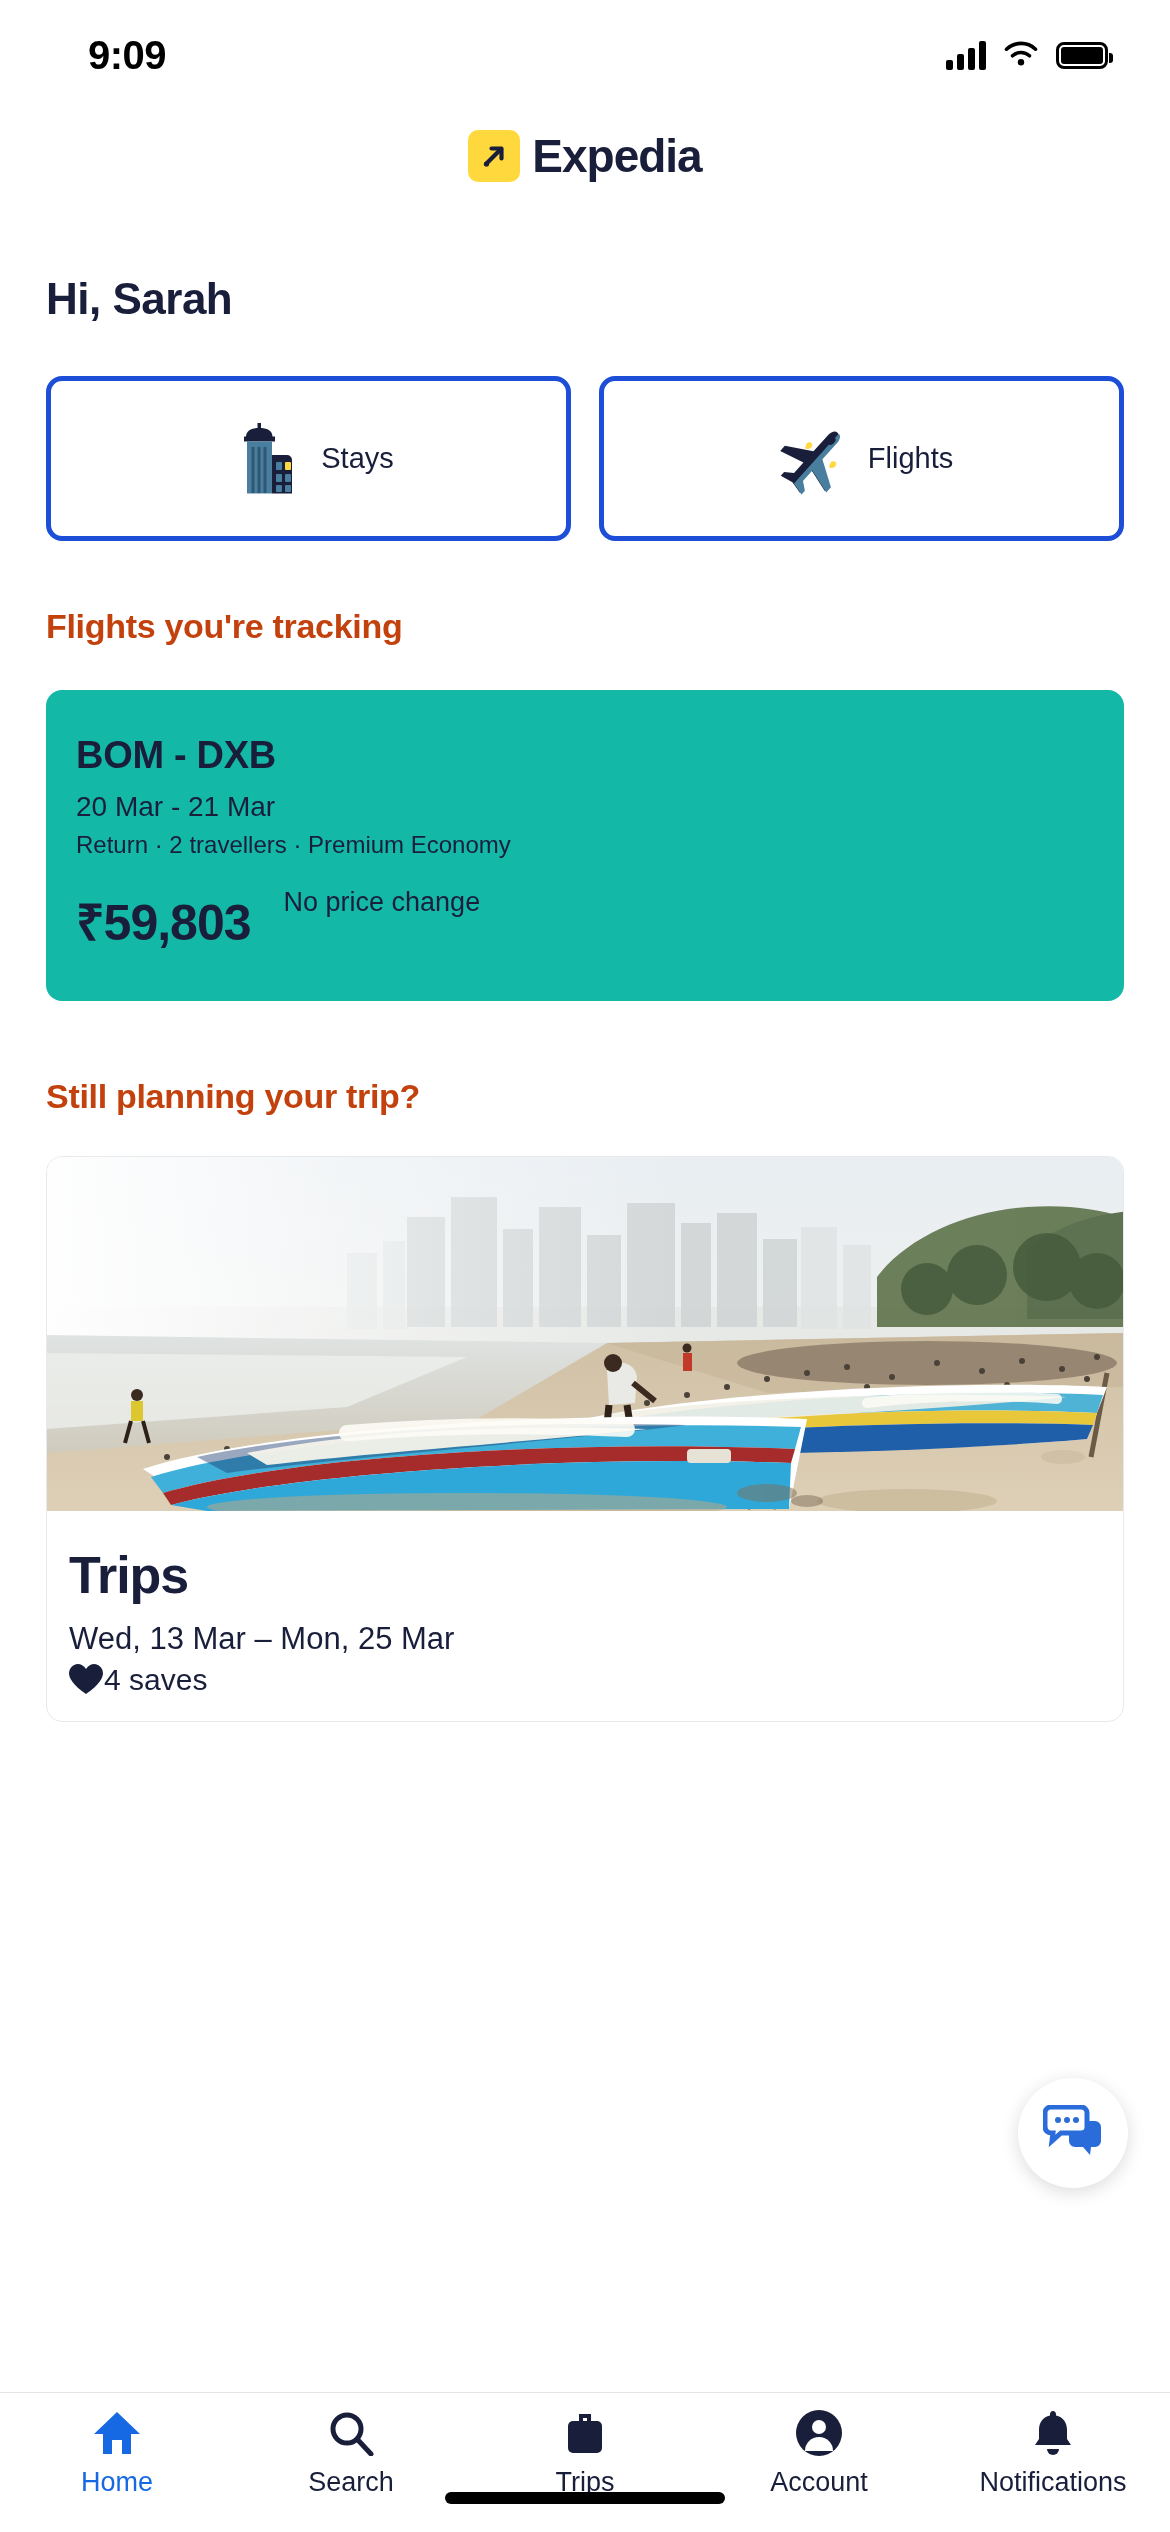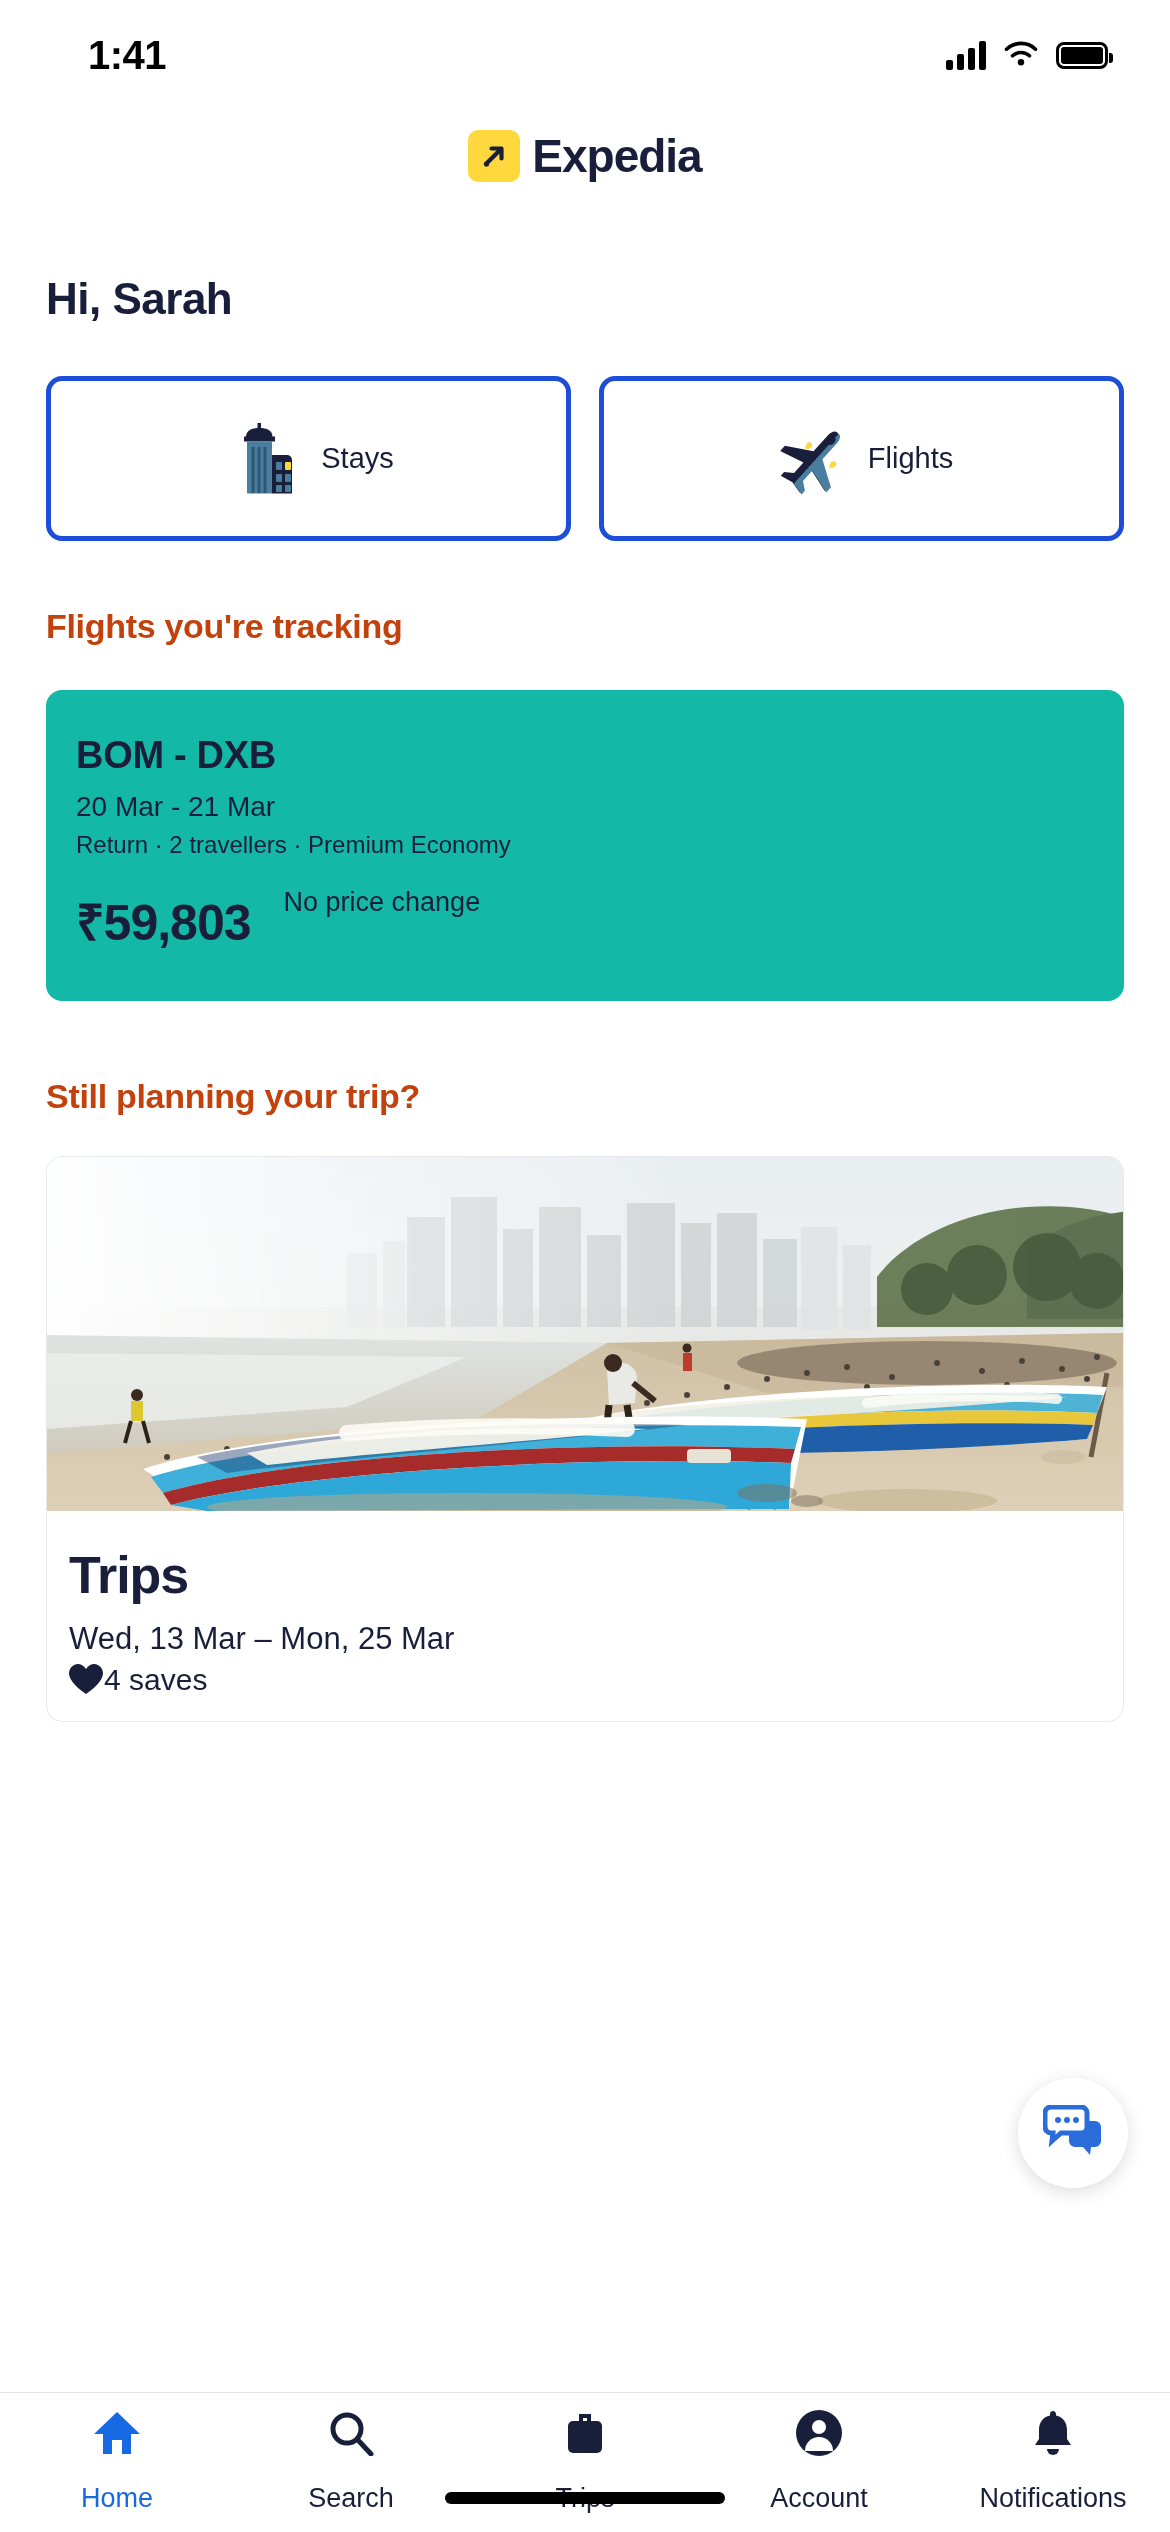--- a/index.html
+++ b/index.html
@@ -82,35 +82,35 @@
     box-shadow:0 4px 18px rgba(0,0,0,0.14);
     display:flex; align-items:center; justify-content:center;
   }
 
   
   .bottomnav {
     position:absolute; left:0; right:0; bottom:0; height:140px;
     background:#fff; border-top:1px solid #E3E4E8;
     display:flex; align-items:flex-start; padding-top:14px;
   }
-  .nav-item { flex:1; display:flex; flex-direction:column; align-items:center; gap:24px; }
+  .nav-item { flex:1; display:flex; flex-direction:column; align-items:center; gap:8px; }
   .nav-icon { height:52px; display:flex; align-items:center; justify-content:center; }
   .nav-label { font-size:27px; color:#191E3B; }
   .nav-item.active .nav-label { color:#1668E3; }
 
   .home-indicator {
     position:absolute; bottom:28px; left:50%; transform:translateX(-50%);
     width:280px; height:12px; border-radius:6px; background:#000;
   }
 </style>
 </head>
 <body>
 
 <div class="statusbar">
-  <div class="status-time">1:41</div>
+  <div class="status-time">9:09</div>
   <div class="status-right">
     <div class="sig">
         <i></i>
         <i></i>
         <i></i>
         <i></i>
       </div>
     <svg width="38" height="28" viewBox="0 0 38 28">
       <path d="M19 24.5a3.2 3.2 0 100-6.4 3.2 3.2 0 000 6.4z" fill="#000"></path>
       <path d="M10.5 14.8a12.5 12.5 0 0117 0" stroke="#000" stroke-width="3.6" fill="none" stroke-linecap="round"></path>

